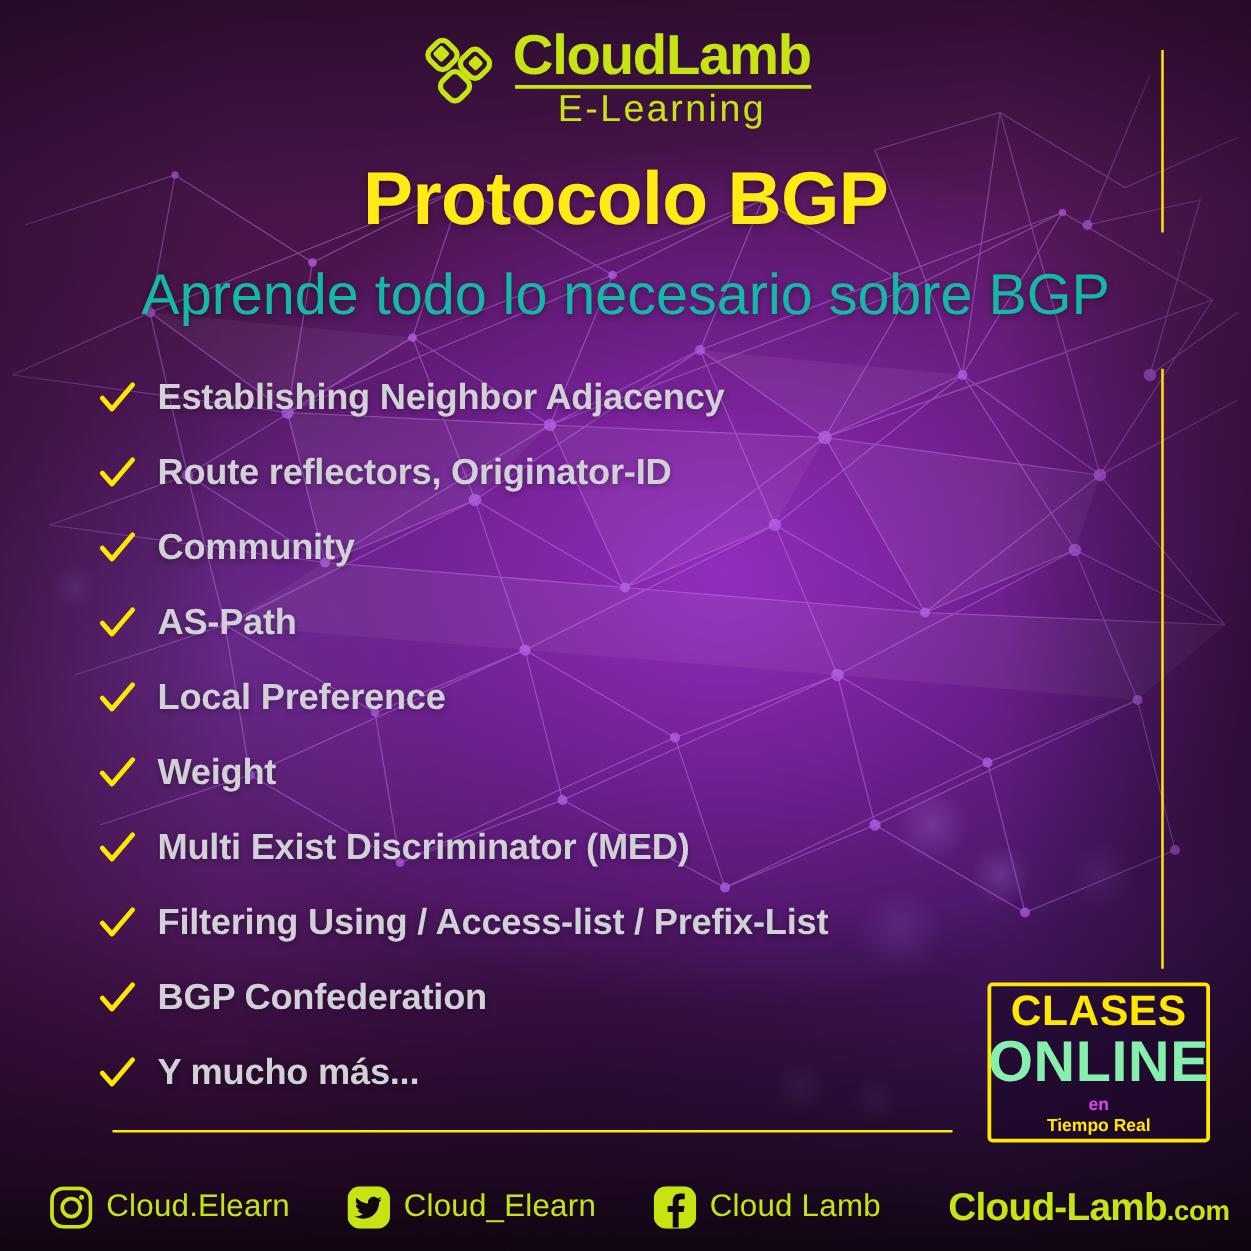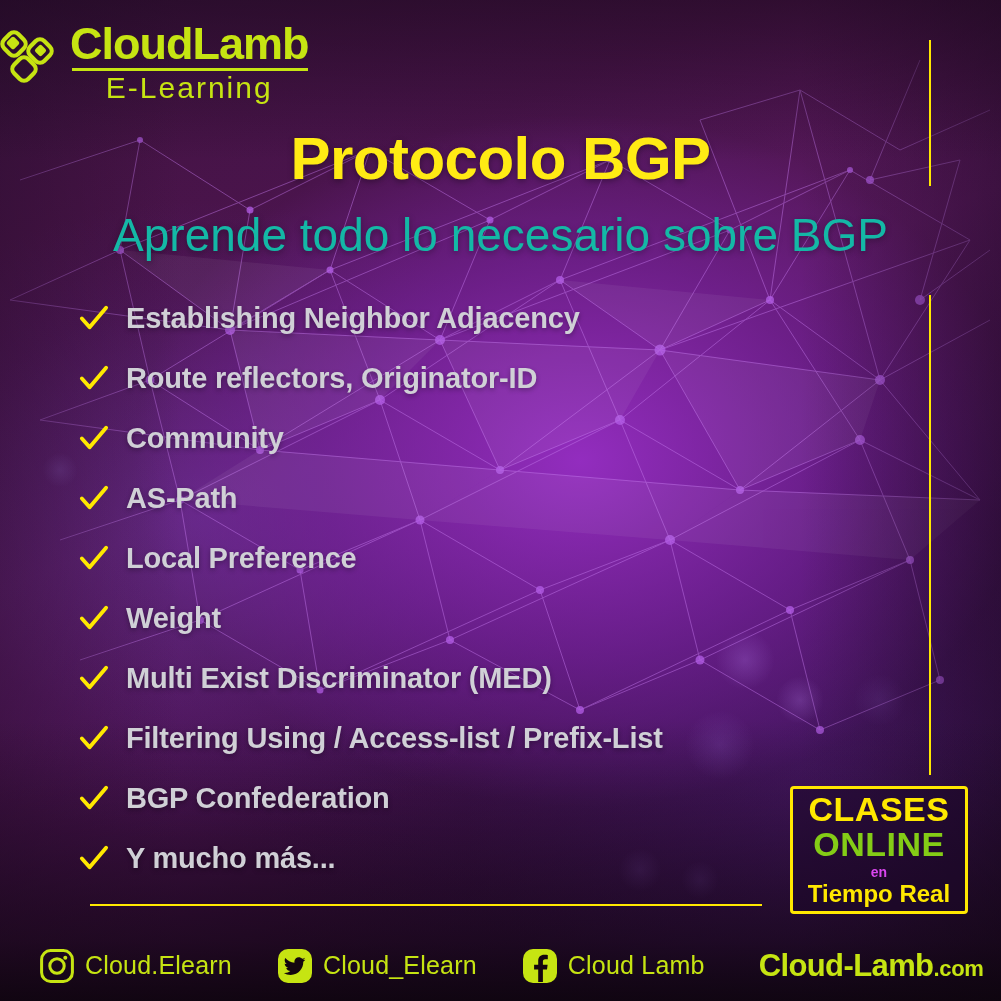--- a/index.html
+++ b/index.html
@@ -42,20 +42,21 @@
       radial-gradient(circle 26px at 700px 880px, rgba(150,96,210,0.18), rgba(150,96,210,0) 72%),
       radial-gradient(circle 36px at 880px 700px, rgba(150,96,210,0.16), rgba(150,96,210,0) 72%),
       radial-gradient(circle 24px at 60px 470px, rgba(160,120,225,0.22), rgba(160,120,225,0) 72%);
   }
 
   
   .logo-wrap {
     position: absolute;
     left: 0; right: 12px; top: 22px;
     display: flex;
+    justify-content: center;
     align-items: flex-start;
     gap: 8px;
   }
   .logo-mark { width: 62px; height: 66px; flex: none; margin-top: 2px; }
   .logo-text { display: flex; flex-direction: column; align-items: stretch; }
   .logo-name {
     font-size: 45px;
     font-weight: 800;
     letter-spacing: -1px;
     color: #c6e412;
@@ -157,36 +158,36 @@
     box-sizing: border-box;
   }
   .badge-l1 {
     color: #ffe800;
     font-size: 34px;
     font-weight: 800;
     letter-spacing: 0.5px;
     line-height: 1.02;
   }
   .badge-l2 {
-    color: #84cc16;
-    font-size: 34px;
+    color: #86efac;
+    font-size: 46px;
     font-weight: 800;
     letter-spacing: 0.5px;
     line-height: 1.02;
   }
   .badge-l3 {
     color: #d946ef;
     font-size: 14px;
     font-weight: 800;
     line-height: 1.25;
     margin-top: 2px;
   }
   .badge-l4 {
     color: #ffe800;
-    font-size: 24px;
+    font-size: 14px;
     font-weight: 800;
     line-height: 1.1;
   }
 
   
   .footer {
     position: absolute;
     left: 0; right: 0;
     top: 930px;
     height: 71px;

